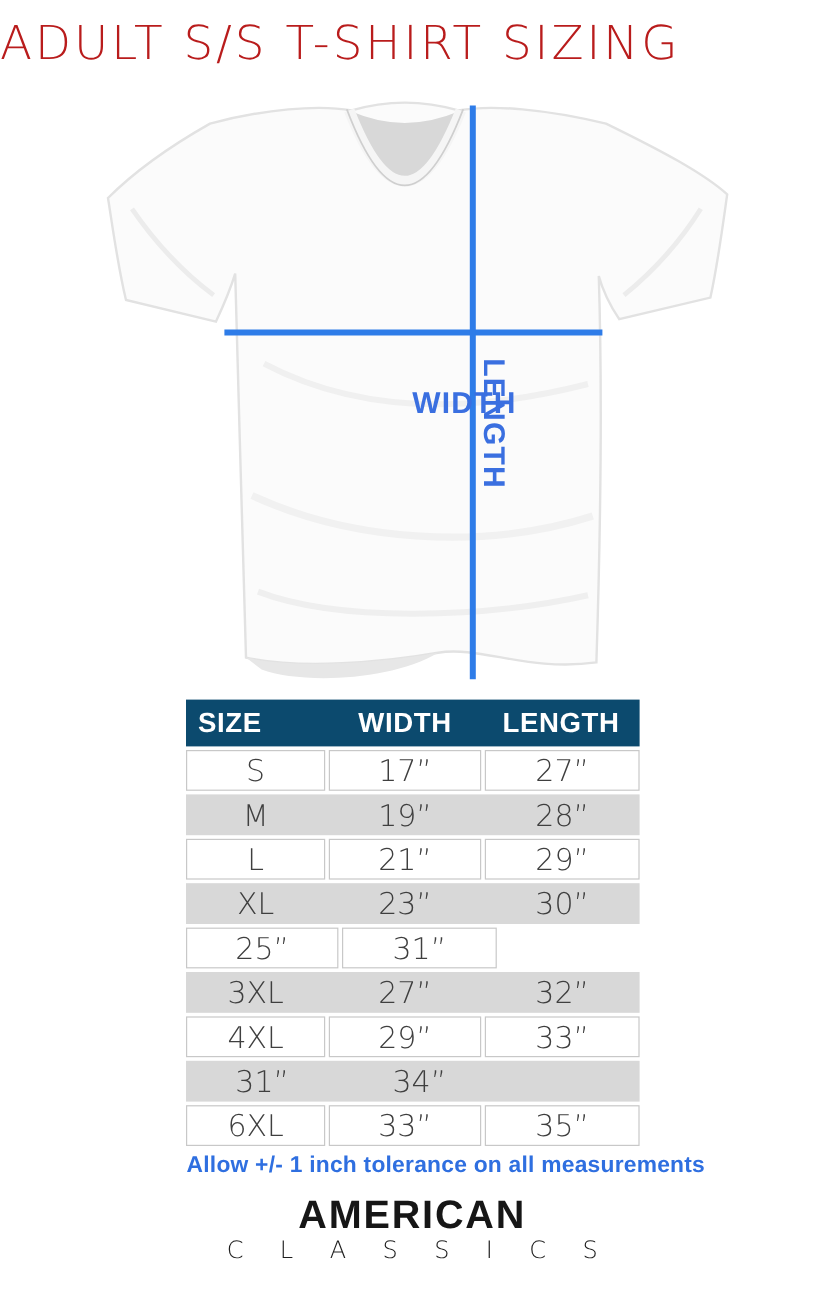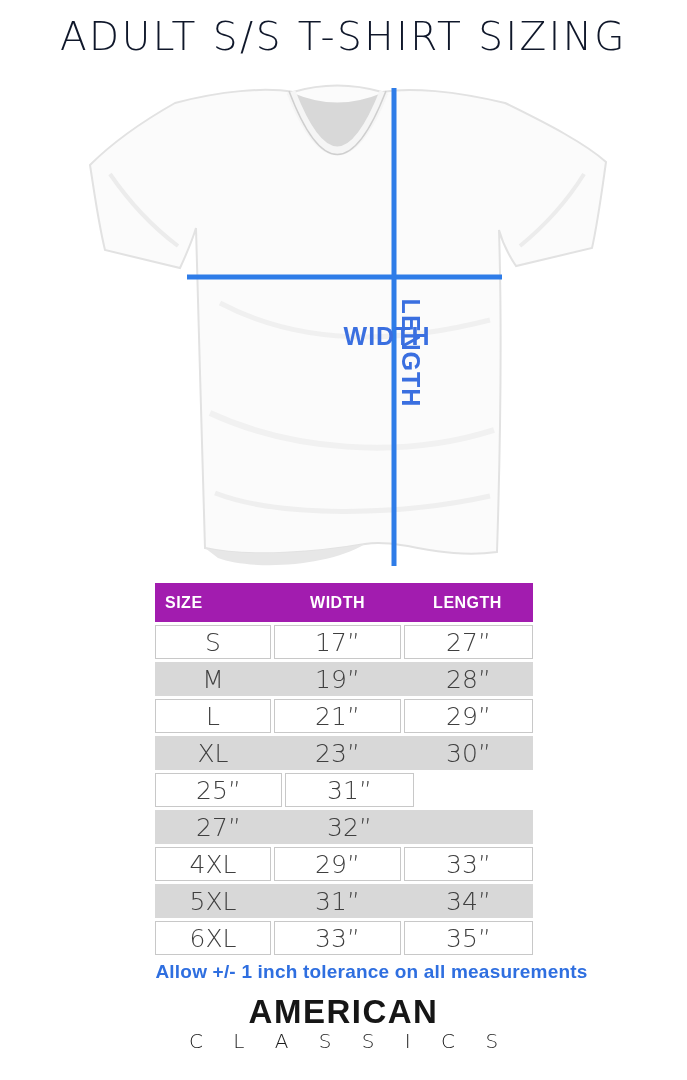--- a/index.html
+++ b/index.html
@@ -4,41 +4,40 @@
 <style>
   html,body{margin:0;padding:0;background:#fff;}
   #canvas{
     position:relative;width:687px;height:1080px;margin:0 auto;
     background:#ffffff;overflow:hidden;
     font-family:"Liberation Sans", sans-serif;
   }
   
   .page-title{
     position:absolute;top:14px;left:0;width:100%;
-    text-align:center;
     font-family:"DejaVu Sans","Liberation Sans",sans-serif;
     font-weight:200;font-size:39px;letter-spacing:2.5px;
-    color:#0f172a;white-space:nowrap;
+    color:#b91c1c;white-space:nowrap;
   }
   
   .shirt-wrap{position:absolute;left:70px;top:78px;width:550px;height:498px;}
   .measure-label{
     position:absolute;color:#3a6fe0;font-weight:bold;
     font-size:25px;letter-spacing:1px;white-space:nowrap;
   }
   .label-width{left:262px;top:244px;width:110px;text-align:center;}
   .label-length{
     left:352px;top:340px;width:120px;height:26px;text-align:center;
     transform:rotate(90deg);transform-origin:center center;
   }
   
   .size-table{position:absolute;left:155px;top:583px;width:378px;}
   .t-header{
-    display:flex;height:39px;background:#a21caf;color:#ffffff;
-    align-items:center;font-weight:bold;font-size:16px;letter-spacing:0.5px;
+    display:flex;height:39px;background:#0c4a6e;color:#ffffff;
+    align-items:center;font-weight:bold;font-size:23px;letter-spacing:0.5px;
     margin-bottom:3px;
   }
   .t-header .c1{width:118px;box-sizing:border-box;padding-left:10px;text-align:left;}
   .t-header .c2{width:129px;text-align:center;}
   .t-header .c3{width:131px;text-align:center;}
   .t-row{
     display:flex;height:34px;margin-bottom:3px;
     font-family:"DejaVu Sans","Liberation Sans",sans-serif;
     font-weight:300;font-size:25px;color:#3f3f3f;
   }
@@ -145,30 +144,30 @@
     <div class="t-row gray">
       <div class="cell c1">XL</div>
       <div class="cell c2">23”</div>
       <div class="cell c3">30”</div>
     </div>
     <div class="t-row white">
       <div class="cell c2">25”</div>
       <div class="cell c3">31”</div>
     </div>
     <div class="t-row gray">
+      <div class="cell c1">3XL</div>
       <div class="cell c2">27”</div>
       <div class="cell c3">32”</div>
     </div>
     <div class="t-row white">
       <div class="cell c1">4XL</div>
       <div class="cell c2">29”</div>
       <div class="cell c3">33”</div>
     </div>
     <div class="t-row gray">
-      <div class="cell c1">5XL</div>
       <div class="cell c2">31”</div>
       <div class="cell c3">34”</div>
     </div>
     <div class="t-row white">
       <div class="cell c1">6XL</div>
       <div class="cell c2">33”</div>
       <div class="cell c3">35”</div>
     </div>
   </div>
 

